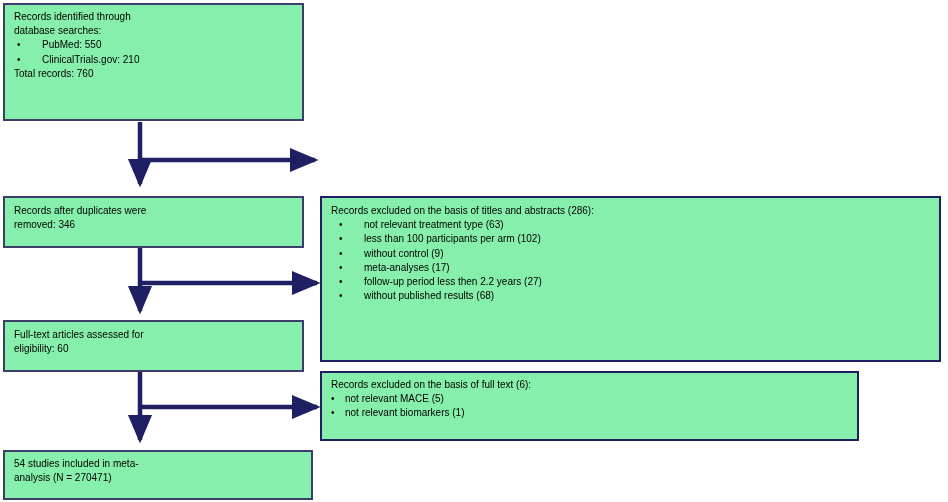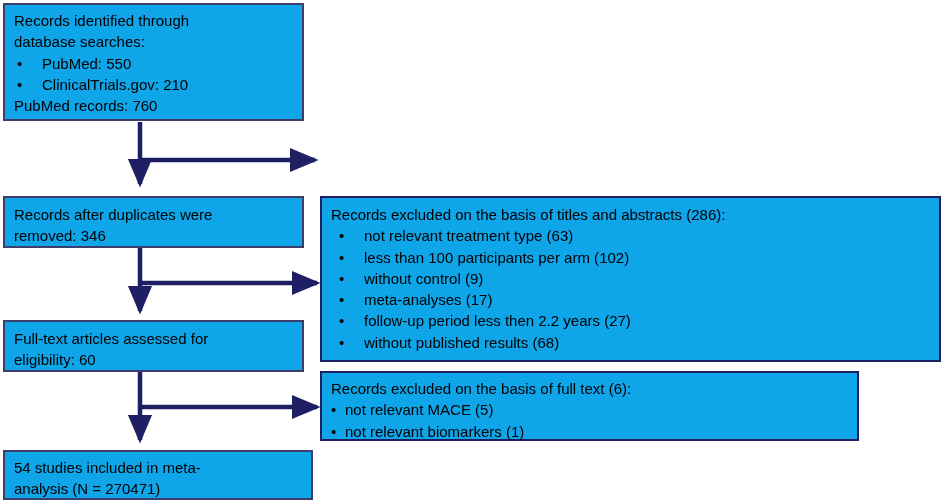--- a/index.html
+++ b/index.html
@@ -16,22 +16,22 @@
     position: relative;
     width: 948px;
     height: 502px;
     background: #ffffff;
     overflow: hidden;
   }
   .box {
     position: absolute;
     box-sizing: border-box;
     border: 2px solid #3d3d6b;
-    background: #0ea5e9;
-    font-size: 15px;
+    background: #86efac;
+    font-size: 10px;
     line-height: 1.42;
     color: #000000;
     padding: 5px 8px 5px 9px;
   }
   .box.navy {
     border-color: #1f1f63;
   }
   .line {
     line-height: 1.42;
     white-space: nowrap;
@@ -105,21 +105,21 @@
     <ul class="bullets wide">
       <li>
         <span class="bullet-dot">•</span>
         <span>PubMed: </span><b>550</b>
       </li>
       <li>
         <span class="bullet-dot">•</span>
         <span>ClinicalTrials.gov: </span><b>210</b>
       </li>
     </ul>
-    <div class="line"><span>PubMed records: </span><b>760</b></div>
+    <div class="line"><span>Total records: </span><b>760</b></div>
   </div>
 
 
   <div class="box" style="left:3px; top:196px; width:301px; height:52px; padding-top:6px;">
     <div class="line">Records after duplicates were</div>
     <div class="line"><span>removed: </span><b>346</b></div>
   </div>
 
   <div class="box navy" style="left:320px; top:196px; width:621px; height:166px; padding-top:6px;">
     <div class="line"><span>Records excluded on the basis of titles and abstracts (</span><b>286</b><span>):</span></div>

